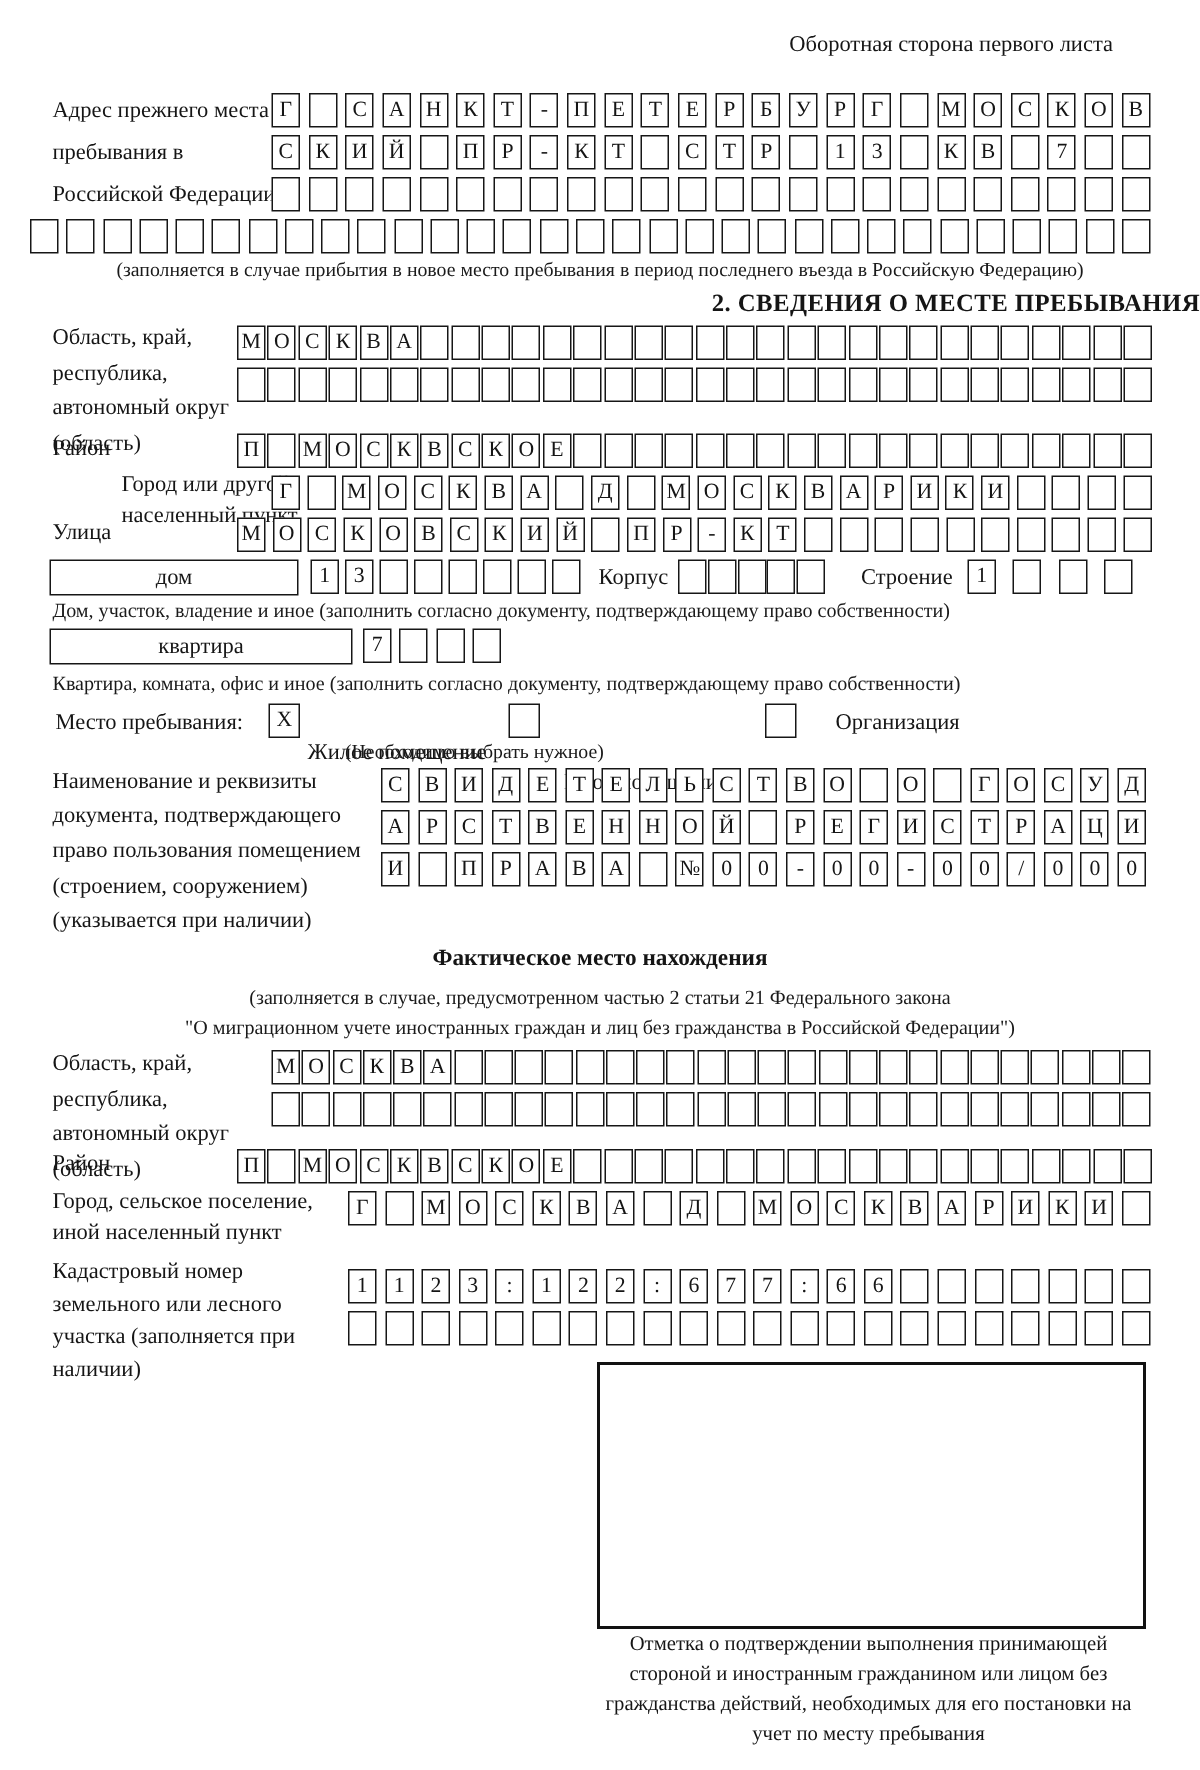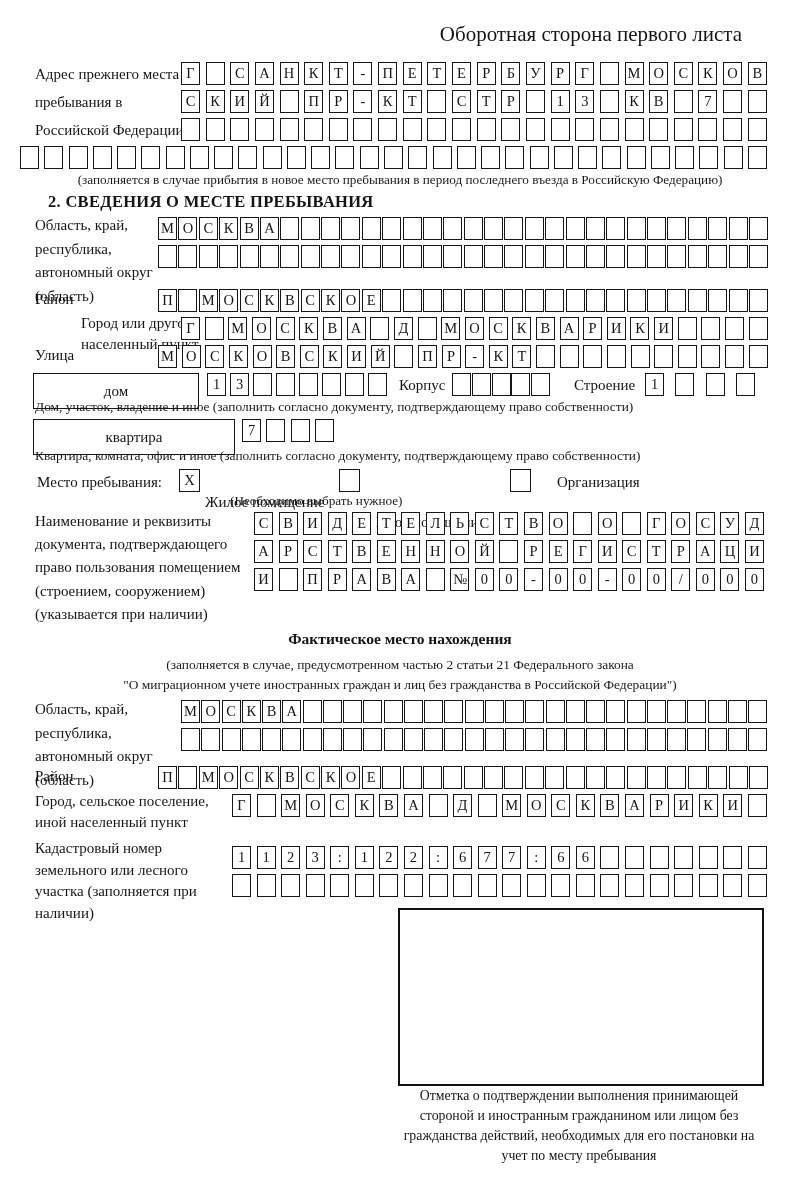--- a/index.html
+++ b/index.html
@@ -13,34 +13,34 @@
   .center{left:0;right:0;text-align:center;}
   .bold{font-weight:bold;}
   .cellrow{position:absolute;display:flex;justify-content:space-between;height:23px;}
   .cell{
     box-sizing:border-box;flex:none;width:19px;height:23px;
     border:1.8px solid #161616;background:#fff;
     display:flex;align-items:center;justify-content:center;
     font-size:14.5px;line-height:1;
   }
   .widebox{
-    position:absolute;box-sizing:border-box;height:36px;border:1.8px solid #161616;
+    position:absolute;box-sizing:border-box;height:24px;border:1.8px solid #161616;
     display:flex;align-items:center;justify-content:center;font-size:15px;background:#fff;
   }
   .chk{position:absolute;width:21px;height:23px;}
-  #back-note{position:absolute;top:22px;right:58px;font-size:21px;}
+  #back-note{position:absolute;top:22px;right:58px;font-size:15px;}
   
   #prev-label{left:35px;top:60px;width:150px;line-height:28px;}
   #prev-r1{left:181px;top:62px;width:586px;}
   #prev-r2{left:181px;top:90px;width:586px;}
   #prev-r3{left:181px;top:118px;width:586px;}
   #prev-r4{left:20px;top:146px;width:747px;}
   #prev-note{top:172px;}
   
-  #s2-title{position:absolute;top:192px;left:0;right:0;text-align:left;font-size:16.5px;letter-spacing:.3px;margin-left:48px;}
+  #s2-title{position:absolute;top:192px;left:16px;right:0;text-align:right;font-size:16.5px;letter-spacing:.3px;margin-left:48px;}
   #s2-region-label{left:35px;top:214px;width:122px;}
   #s2-region-r1{left:158px;top:217px;width:610px;}
   #s2-region-r2{left:158px;top:245px;width:610px;}
   #s2-district-label{left:35px;top:288px;}
   #s2-district-row{left:158px;top:289px;width:610px;}
   #s2-city-label{left:35px;top:313px;width:145px;line-height:21px;margin-left:46px;}
   #s2-city-row{left:181px;top:317px;width:587px;}
   #s2-street-label{left:35px;top:344px;}
   #s2-street-row{left:158px;top:345px;width:610px;}
   #dom-box{left:33px;top:373px;width:166px;}

